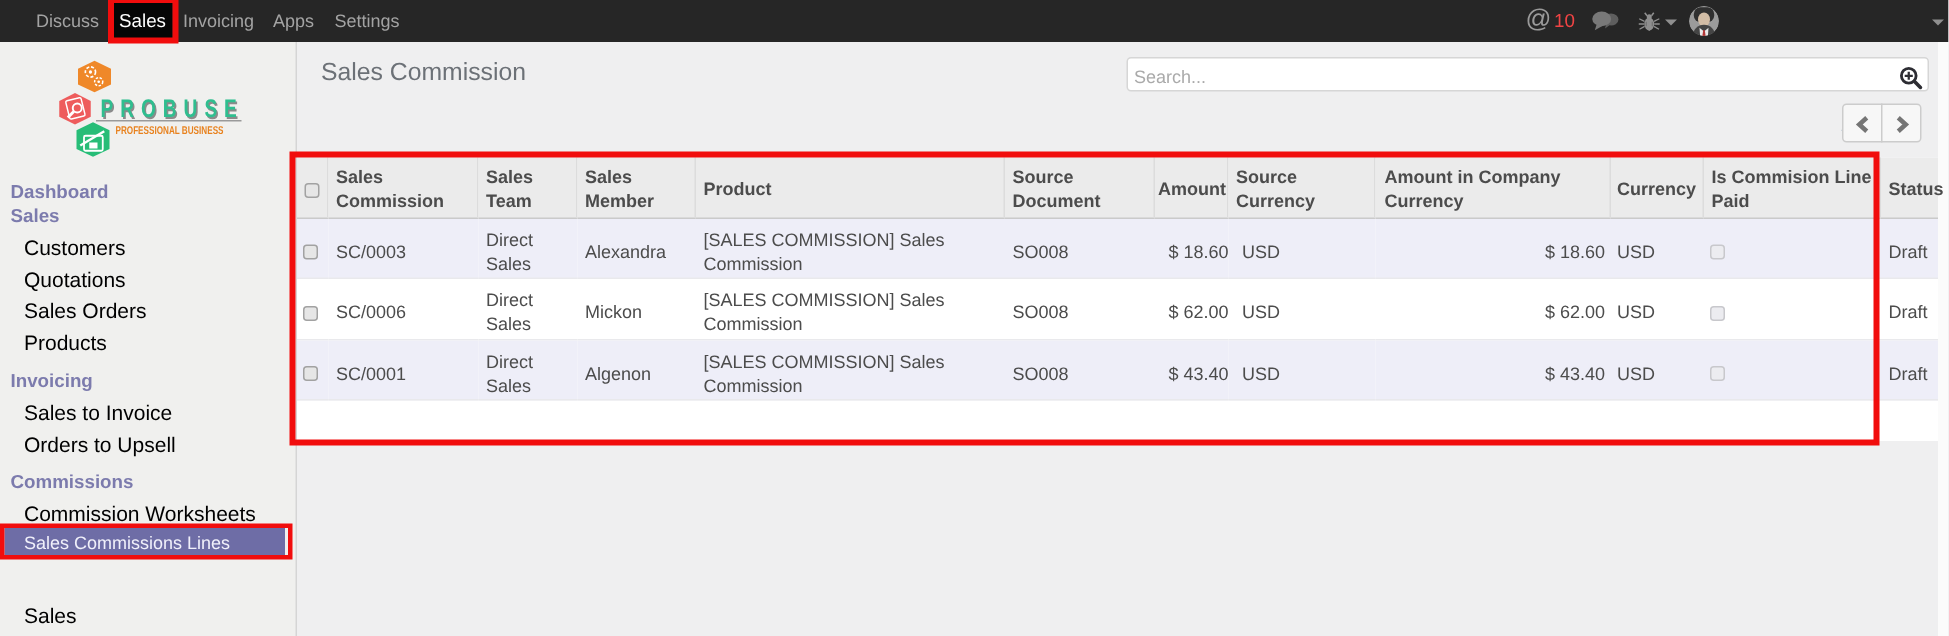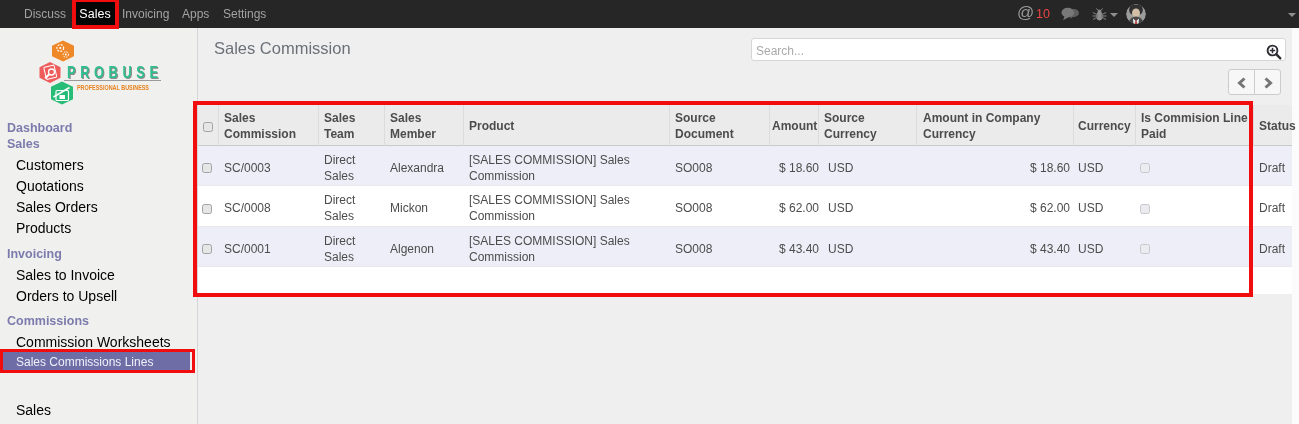--- a/index.html
+++ b/index.html
@@ -210,21 +210,21 @@
       <td>SO008</td>
       <td class="num">$ 18.60</td>
       <td class="pl9">USD</td>
       <td class="num num2">$ 18.60</td>
       <td class="pl4">USD</td>
       <td class="pl4"><span class="cbd"></span></td>
       <td>Draft</td>
     </tr>
     <tr class="h41">
       <td style="padding-left:4px;"><span class="cb"></span></td>
-      <td>SC/0008</td>
+      <td>SC/0006</td>
       <td>Direct Sales</td>
       <td>Mickon</td>
       <td>[SALES COMMISSION] Sales Commission</td>
       <td>SO008</td>
       <td class="num">$ 62.00</td>
       <td class="pl9">USD</td>
       <td class="num num2">$ 62.00</td>
       <td class="pl4">USD</td>
       <td class="pl4"><span class="cbd"></span></td>
       <td>Draft</td>

